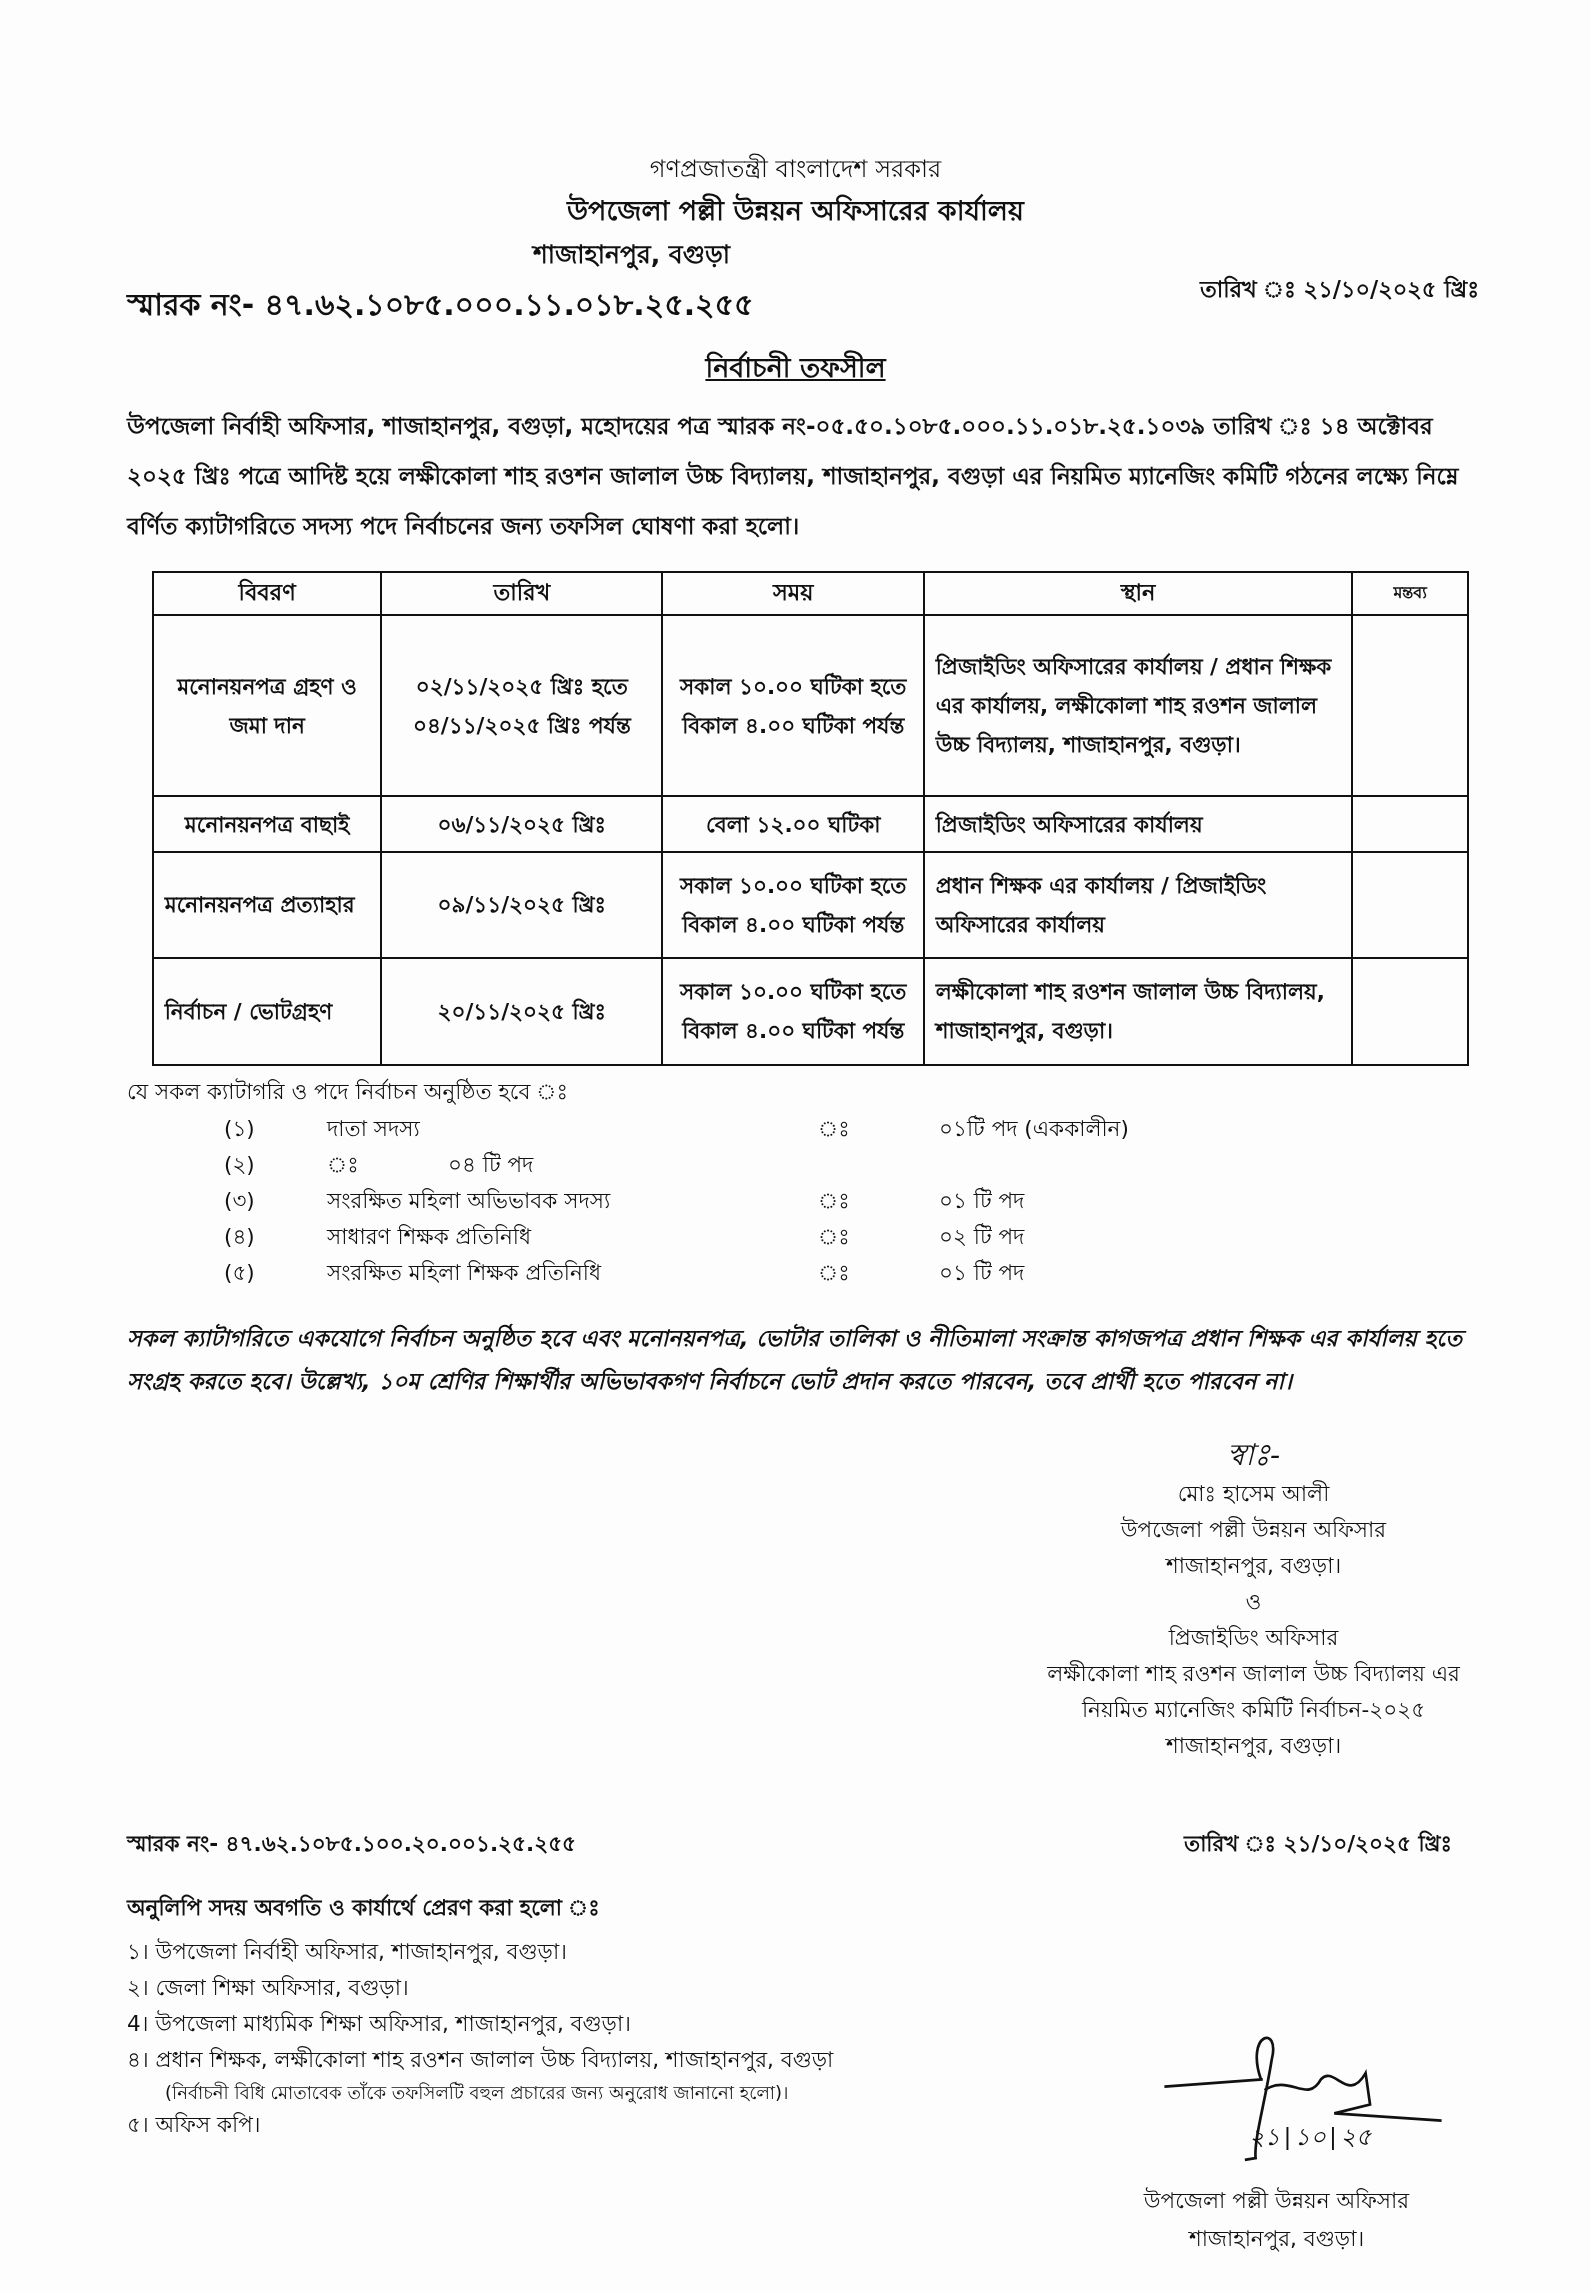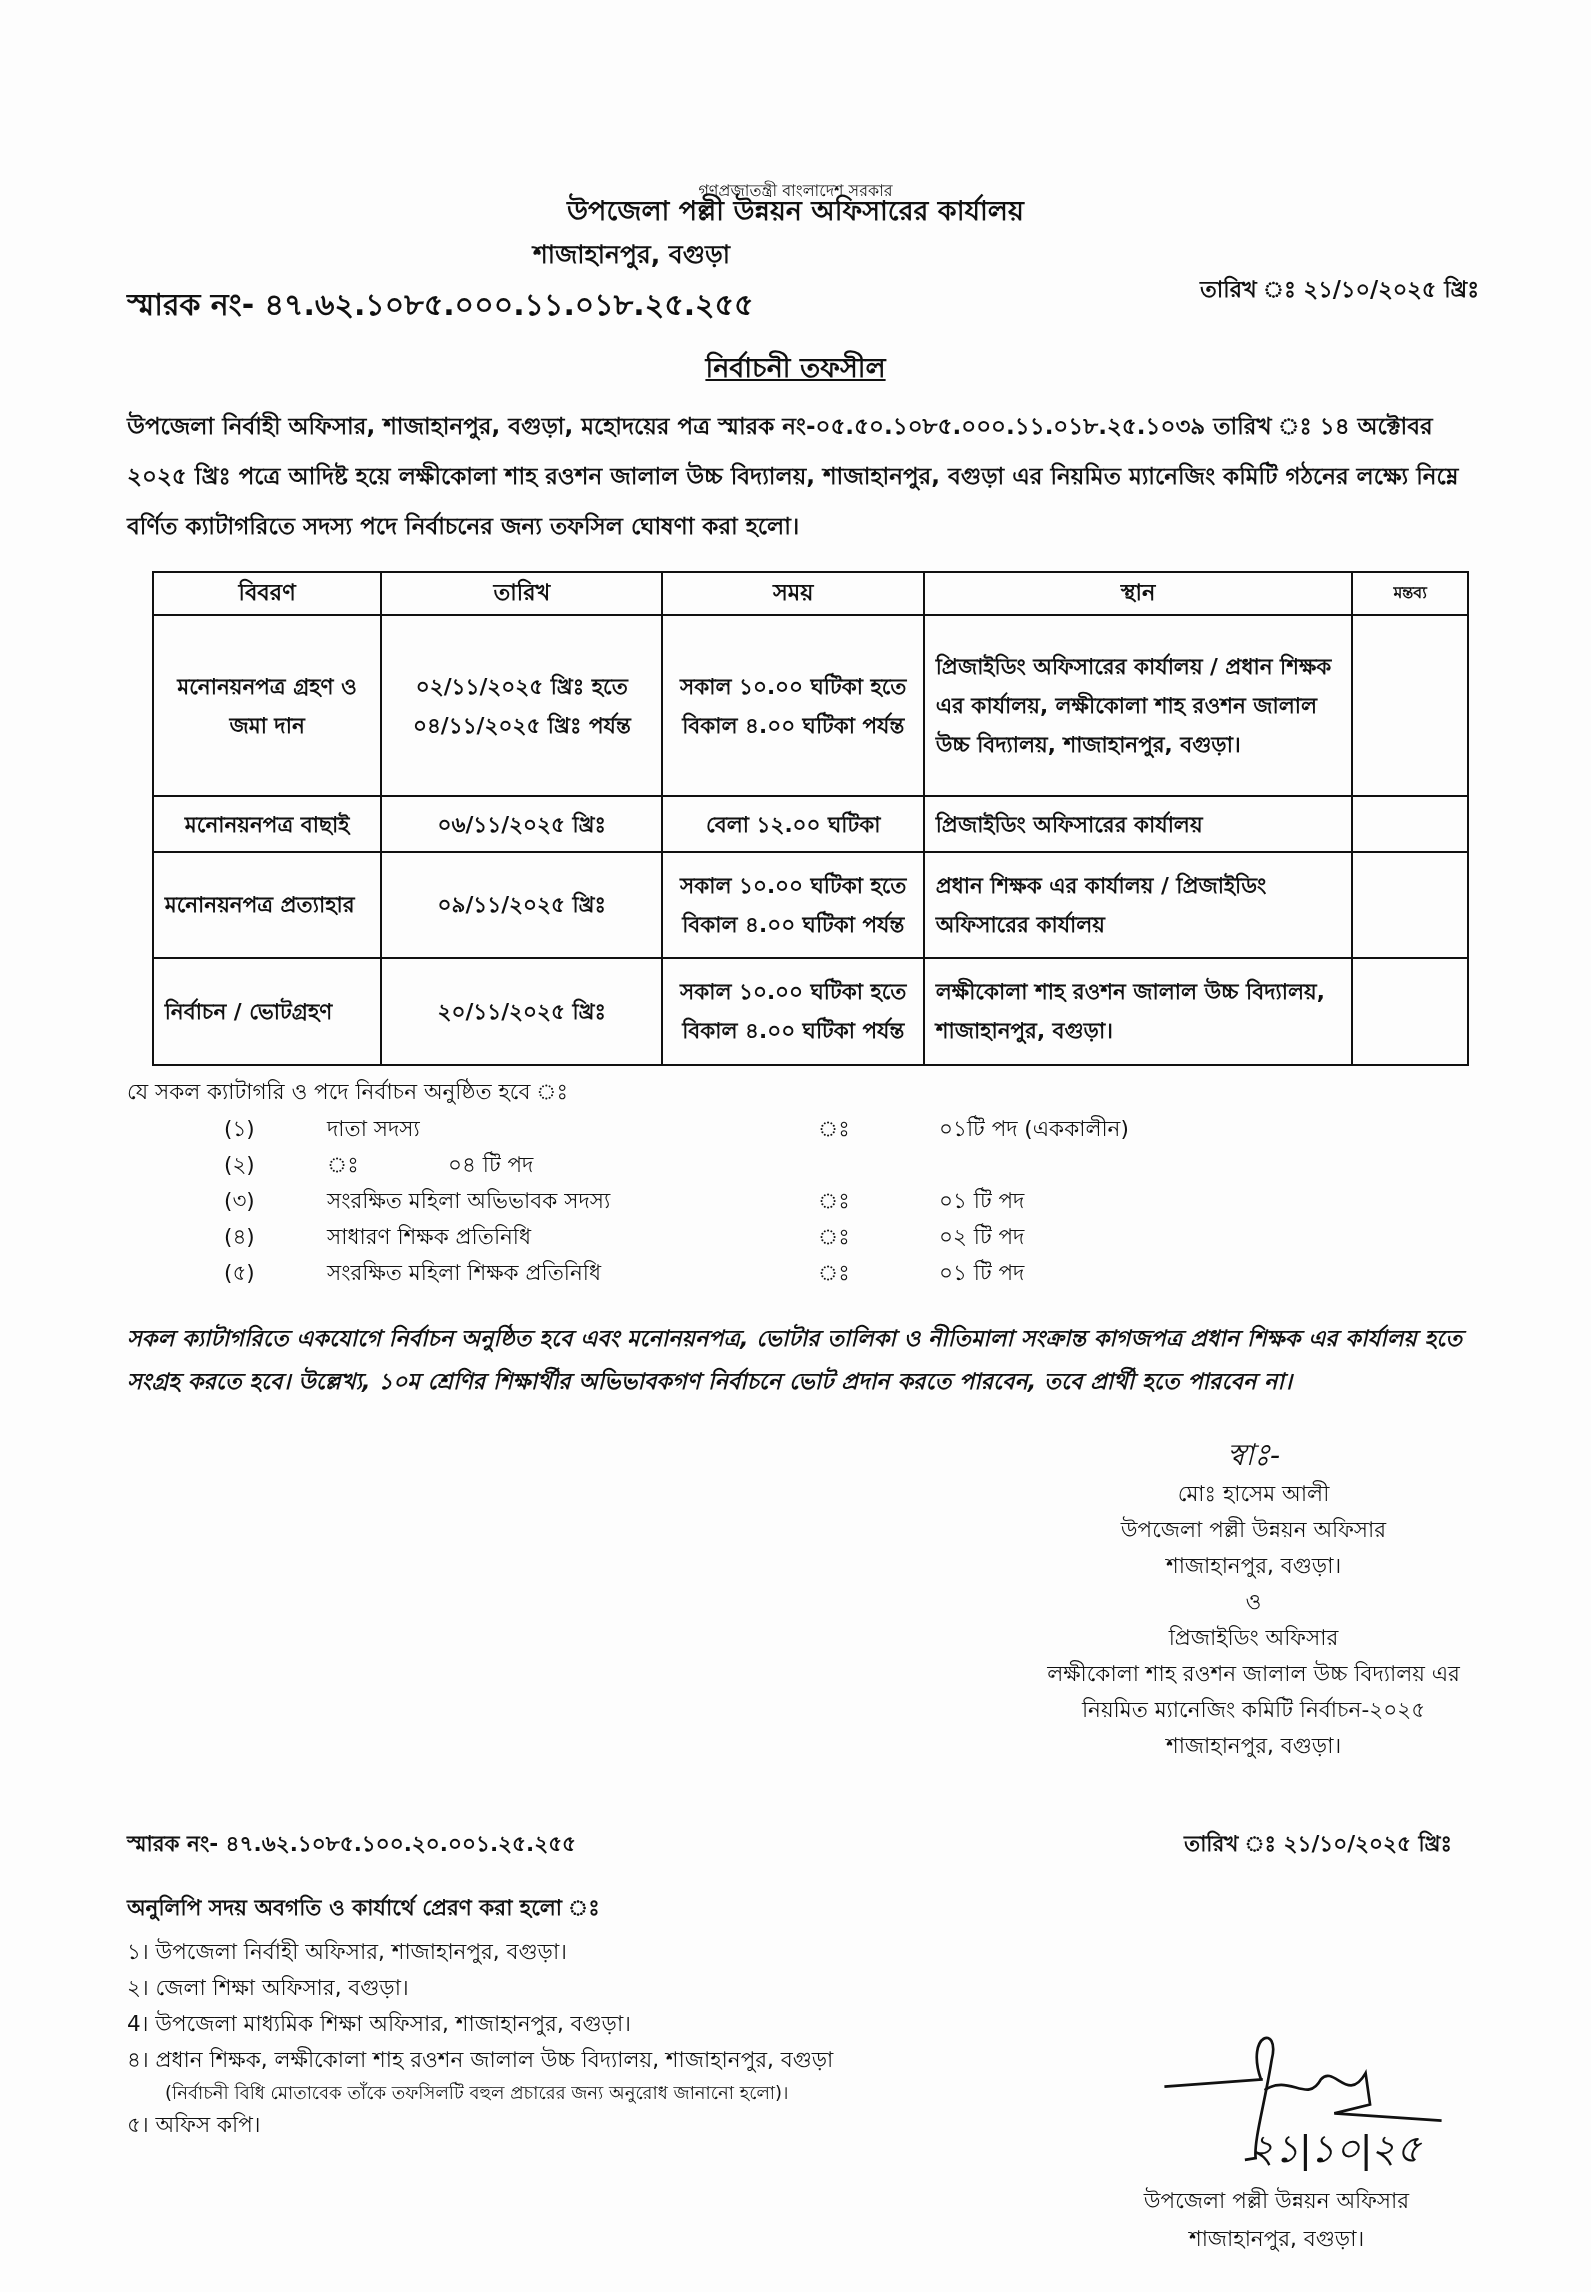--- a/index.html
+++ b/index.html
@@ -3,21 +3,21 @@
 <meta charset="utf-8">
 <style>
   html, body { margin: 0; padding: 0; }
   body {
     width: 1591px; height: 2293px; background: #fdfdfd; color: #111;
     font-family: "DejaVu Sans", "Liberation Sans", sans-serif;
     position: relative; overflow: hidden;
   }
   .abs { position: absolute; }
   .center { text-align: center; }
-  .hdr1 { top: 150px; left: 0; width: 1591px; font-size: 16px; margin-top: 28px; }
+  .hdr1 { top: 150px; left: 0; width: 1591px; font-size: 24px; }
   .hdr2 { top: 190px; left: 0; width: 1591px; font-size: 27px; font-weight: bold; }
   .hdr3 { top: 235px; left: 0; width: 1263px; font-size: 25px; font-weight: bold; }
   .ref-left { top: 281px; left: 127px; font-size: 30px; font-weight: bold; }
   .ref-right { top: 272px; left: 1200px; font-size: 22.4px; font-weight: bold; }
   .title { top: 347px; left: 0; width: 1591px; font-size: 27px; font-weight: bold; }
   .title span { text-decoration: underline; }
   .intro { top: 401px; left: 127px; width: 1343px; font-size: 23px; font-weight: bold; line-height: 50px; }
 
   table.sched {
     position: absolute; top: 571px; left: 152px; width: 1317px;
@@ -48,21 +48,21 @@
   .sig-block { top: 1433px; left: 985px; width: 537px; text-align: center; font-size: 21.5px; line-height: 36px; }
   .sig-scribble { font-family: "DejaVu Serif", serif; font-style: italic; font-size: 30px; line-height: 43px; }
 
   .ref2-left { top: 1827px; left: 127px; font-size: 21.5px; font-weight: bold; }
   .ref2-right { top: 1827px; left: 1184px; font-size: 21.5px; font-weight: bold; }
   .copy-intro { top: 1891px; left: 127px; font-size: 21.5px; font-weight: bold; }
   .copy-list { top: 1934px; left: 127px; font-size: 21.5px; line-height: 36px; }
   .copy-note { padding-left: 38px; font-size: 18px; line-height: 29px; }
 
   .sig2 { top: 2024px; left: 1155px; width: 296px; height: 152px; }
-  .sig2-date { top: 2118px; left: 1249px; font-family: Liberation Sans, sans-serif; font-size: 39px; font-style: italic; }
+  .sig2-date { top: 2118px; left: 1249px; font-family: Liberation Mono, monospace; font-size: 24px; font-style: italic; }
   .sig2-title { top: 2182px; left: 1075px; width: 403px; text-align: center; font-size: 21.5px; line-height: 38px; }
 </style>
 </head>
 <body>
 
 <div class="abs center hdr1">গণপ্রজাতন্ত্রী বাংলাদেশ সরকার</div>
 <div class="abs center hdr2">উপজেলা পল্লী উন্নয়ন অফিসারের কার্যালয়</div>
 <div class="abs center hdr3">শাজাহানপুর, বগুড়া</div>
 <div class="abs ref-left">স্মারক নং- ৪৭.৬২.১০৮৫.০০০.১১.০১৮.২৫.২৫৫</div>
 <div class="abs ref-right">তারিখ ঃ ২১/১০/২০২৫ খ্রিঃ</div>

